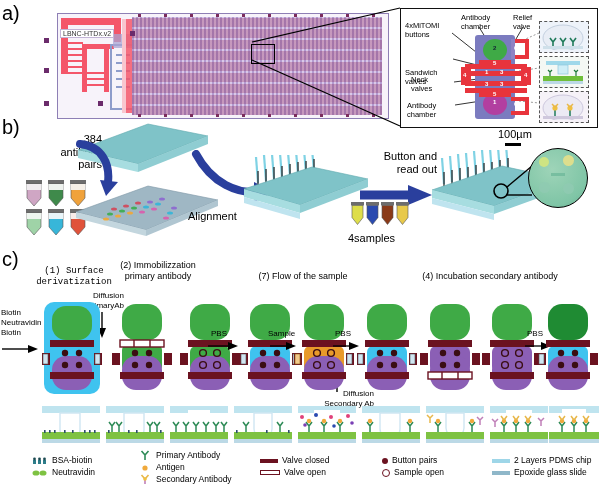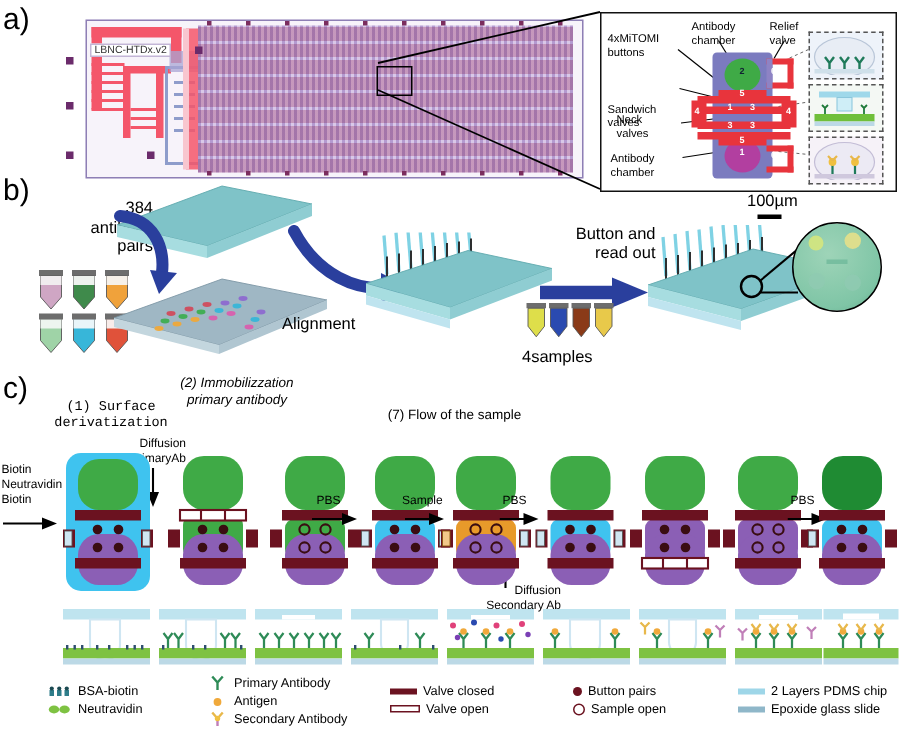--- a/index.html
+++ b/index.html
@@ -420,23 +420,24 @@
     <div style="position:absolute;left:34px;top:6px;width:11px;height:11px;border-radius:50%;background:#e5e08a;opacity:.9;"></div>
     <div style="position:absolute;left:10px;top:33px;width:11px;height:11px;border-radius:50%;background:#8fcab2;opacity:.85;"></div>
     <div style="position:absolute;left:34px;top:34px;width:11px;height:11px;border-radius:50%;background:#8fcab2;opacity:.85;"></div>
     <div style="position:absolute;left:22px;top:24px;width:14px;height:3px;background:#6fb99b;opacity:.8;"></div>
   </div>
 
   <div class="abs panel-letter" style="left:2px;top:248px;">c)</div>
 
   <div class="stepttl" style="left:28px;top:266px;width:92px;white-space:pre-line;font-family:Liberation Mono, monospace;">(1) Surface
 derivatization</div>
-  <div class="stepttl" style="left:104px;top:250px;width:108px;white-space:pre-line;font-style:italic;">(2) Immobilizzation
+  <div class="stepttl" style="left:104px;top:260px;width:108px;white-space:pre-line;">(2) Immobilizzation
 primary antibody</div>
   <div class="stepttl" style="left:238px;top:271px;width:130px;white-space:pre-line;">(7) Flow of the sample</div>
+  <div class="stepttl" style="left:400px;top:271px;width:180px;white-space:pre-line;">(4) Incubation secondary antibody</div>
 
   <div class="abs lbl" style="left:1px;top:308px;">Biotin</div>
   <div class="abs lbl" style="left:1px;top:318px;">Neutravidin</div>
   <div class="abs lbl" style="left:1px;top:328px;">Biotin</div>
   <svg class="abs" style="left:2px;top:342px;width:38px;height:14px;">
     <line x1="0" y1="7" x2="28" y2="7" stroke="#000" stroke-width="1.4"></line>
     <polygon points="26,3 36,7 26,11" fill="#000"></polygon>
   </svg>
 
   <div class="abs lbl ctr" style="left:66px;top:291px;width:58px;white-space:pre-line;">Diffusion

